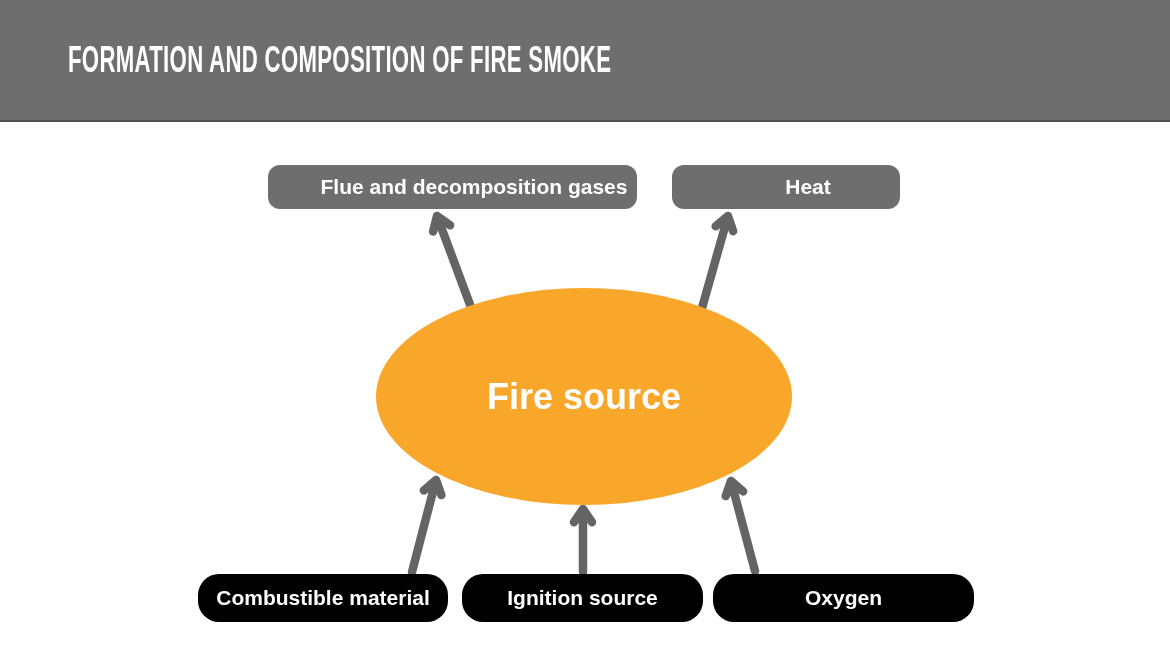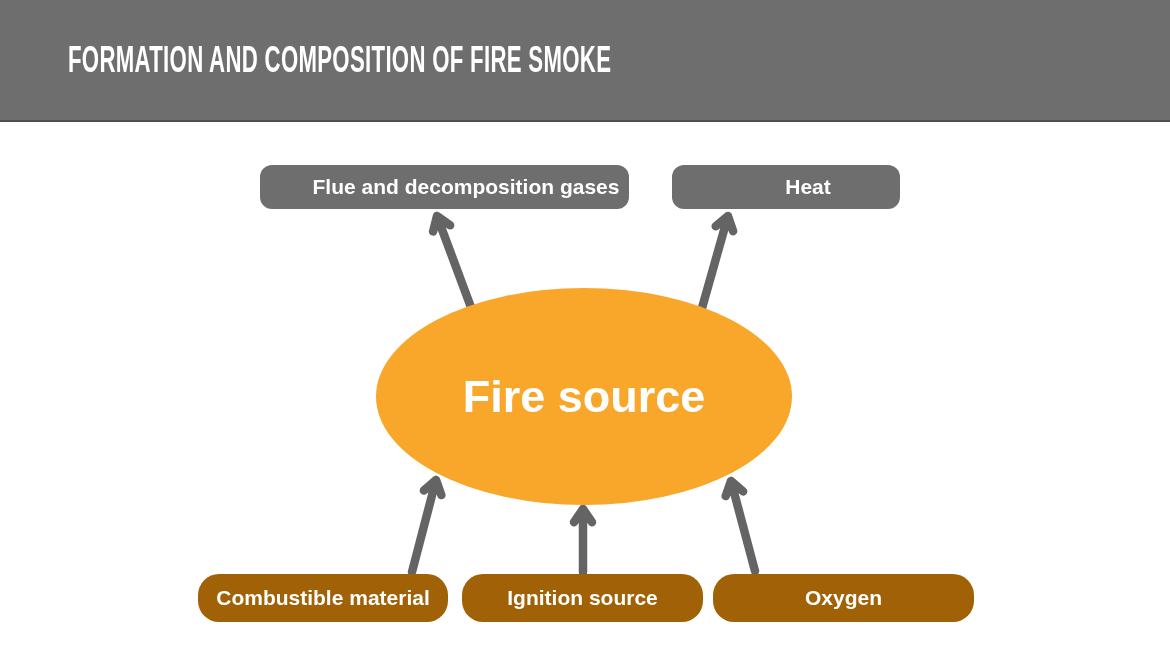--- a/index.html
+++ b/index.html
@@ -39,38 +39,38 @@
     align-items: center;
     justify-content: center;
     text-align: center;
     color: #ffffff;
     font-weight: bold;
     font-size: 21px;
     border-radius: 12px;
     box-sizing: border-box;
   }
   .node-output { background: #6E6E6E; }
-  .node-input  { background: #a16207; border-radius: 21px; }
-  #node-flue        { left: 260px; top: 165px; width: 369px; height: 44px; padding-left: 43px; }
+  .node-input  { background: #000000; border-radius: 21px; }
+  #node-flue        { left: 268px; top: 165px; width: 369px; height: 44px; padding-left: 43px; }
   #node-heat        { left: 672px; top: 165px; width: 228px; height: 44px; padding-left: 44px; }
   #node-combustible { left: 198px; top: 574px; width: 250px; height: 48px; }
   #node-ignition    { left: 462px; top: 574px; width: 241px; height: 48px; }
   #node-oxygen      { left: 713px; top: 574px; width: 261px; height: 48px; }
   .ellipse {
     position: absolute;
     left: 376px; top: 288px;
     width: 416px; height: 217px;
     background: #F8A72B;
     border-radius: 50%;
     display: flex;
     align-items: center;
     justify-content: center;
     color: #ffffff;
     font-weight: bold;
-    font-size: 45px;
+    font-size: 36px;
   }
   
   .arrows {
     position: absolute;
     left: 0; top: 0;
     width: 1170px;
     height: 658px;
     pointer-events: none;
   }
   .arrows path {

